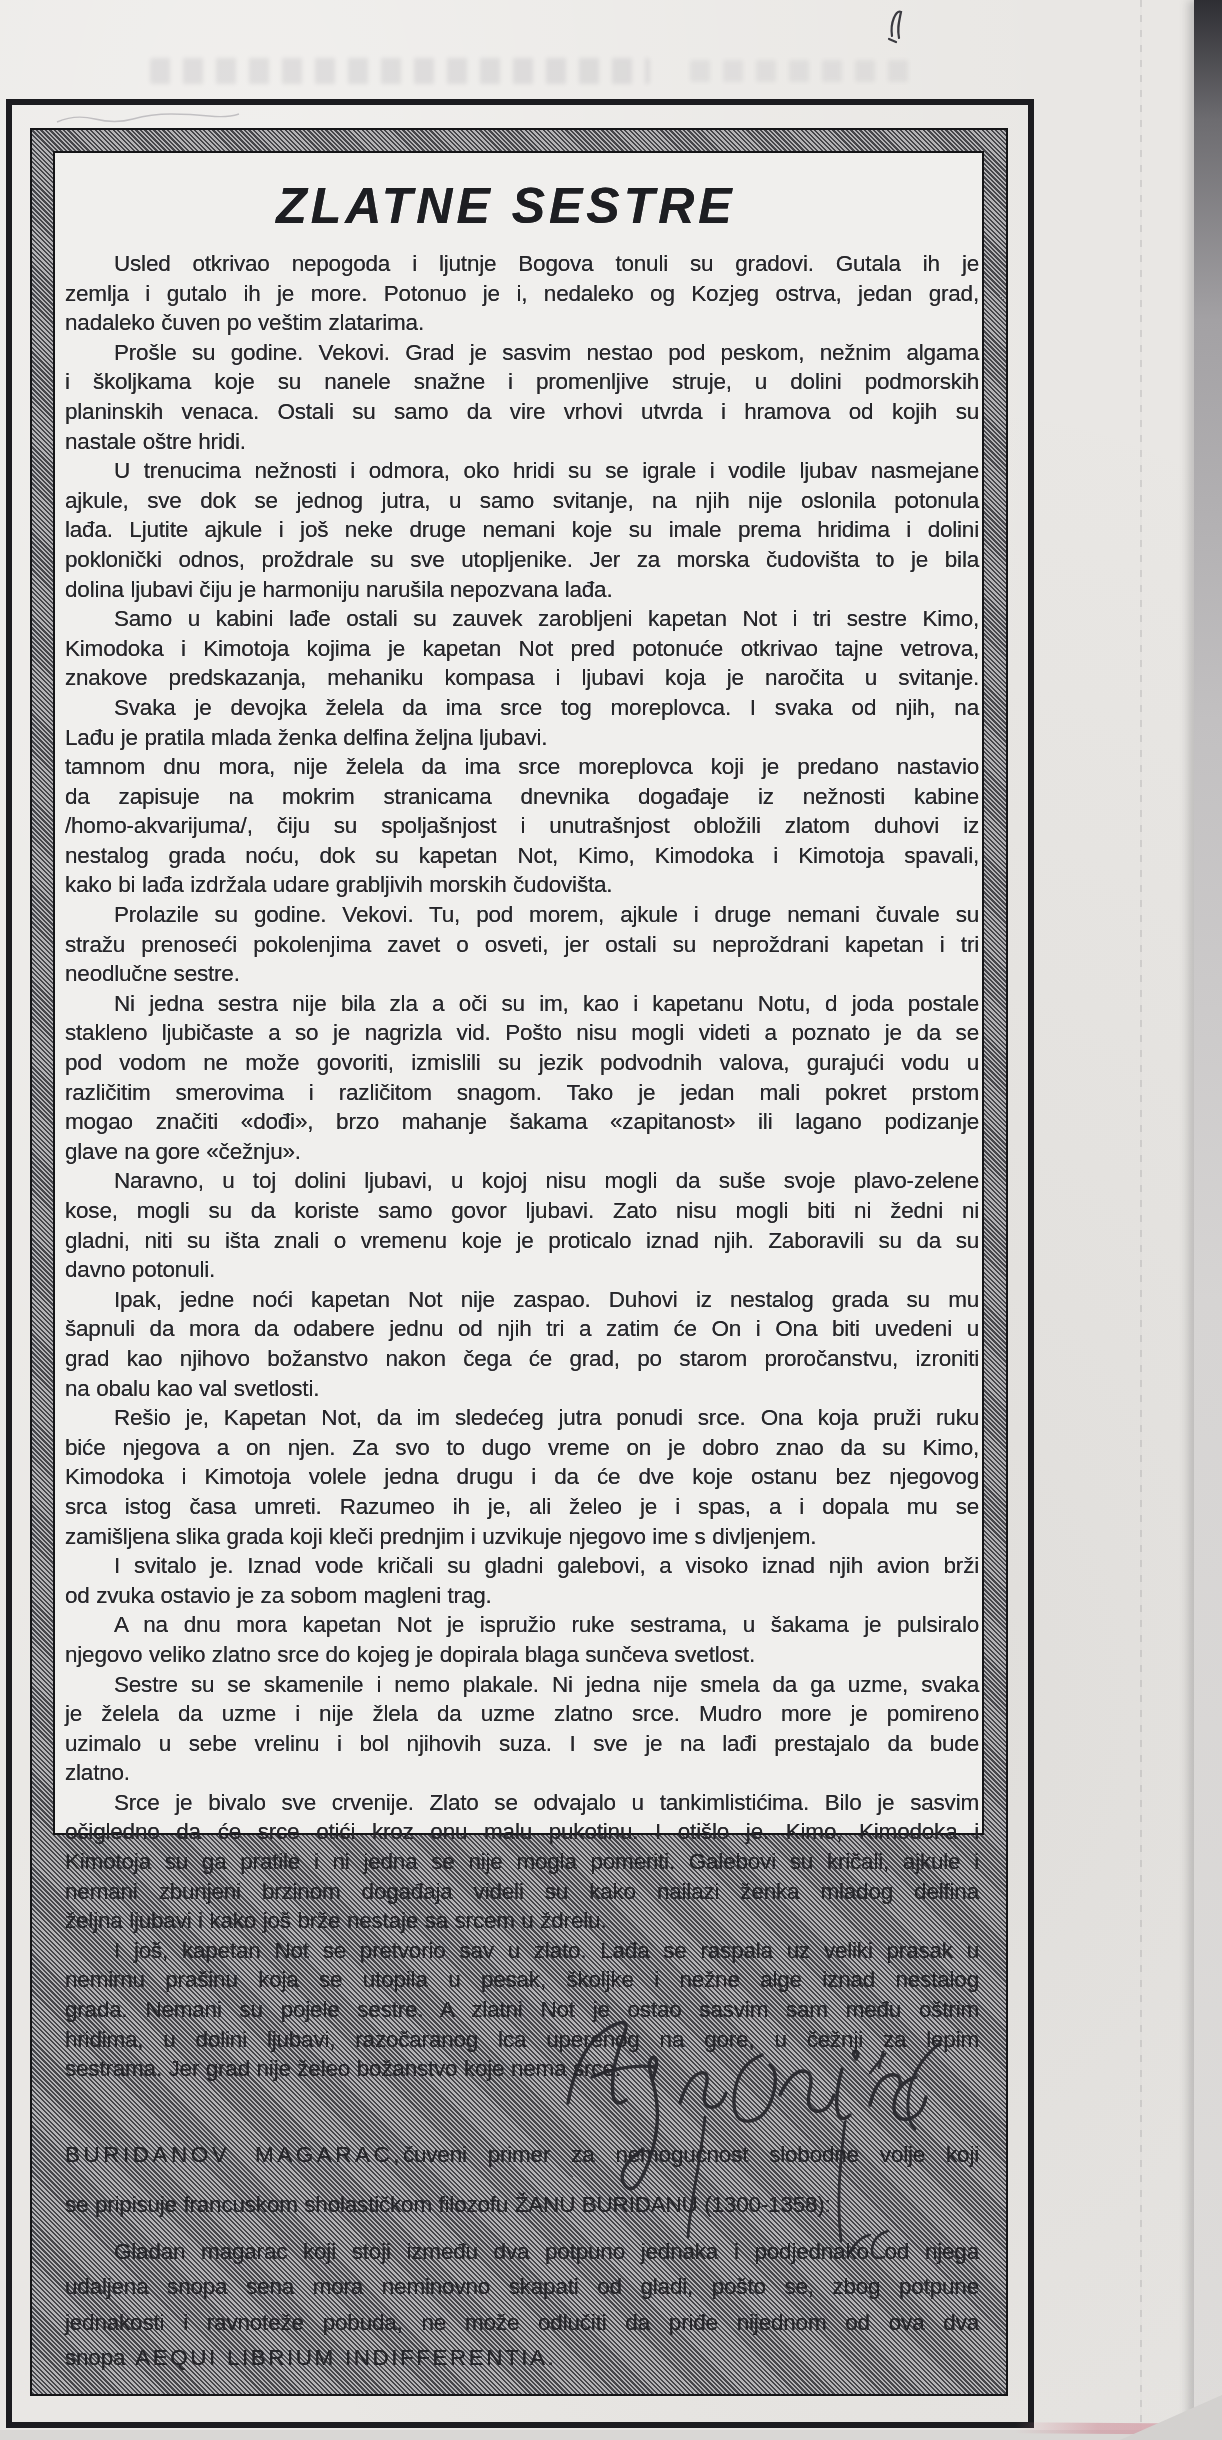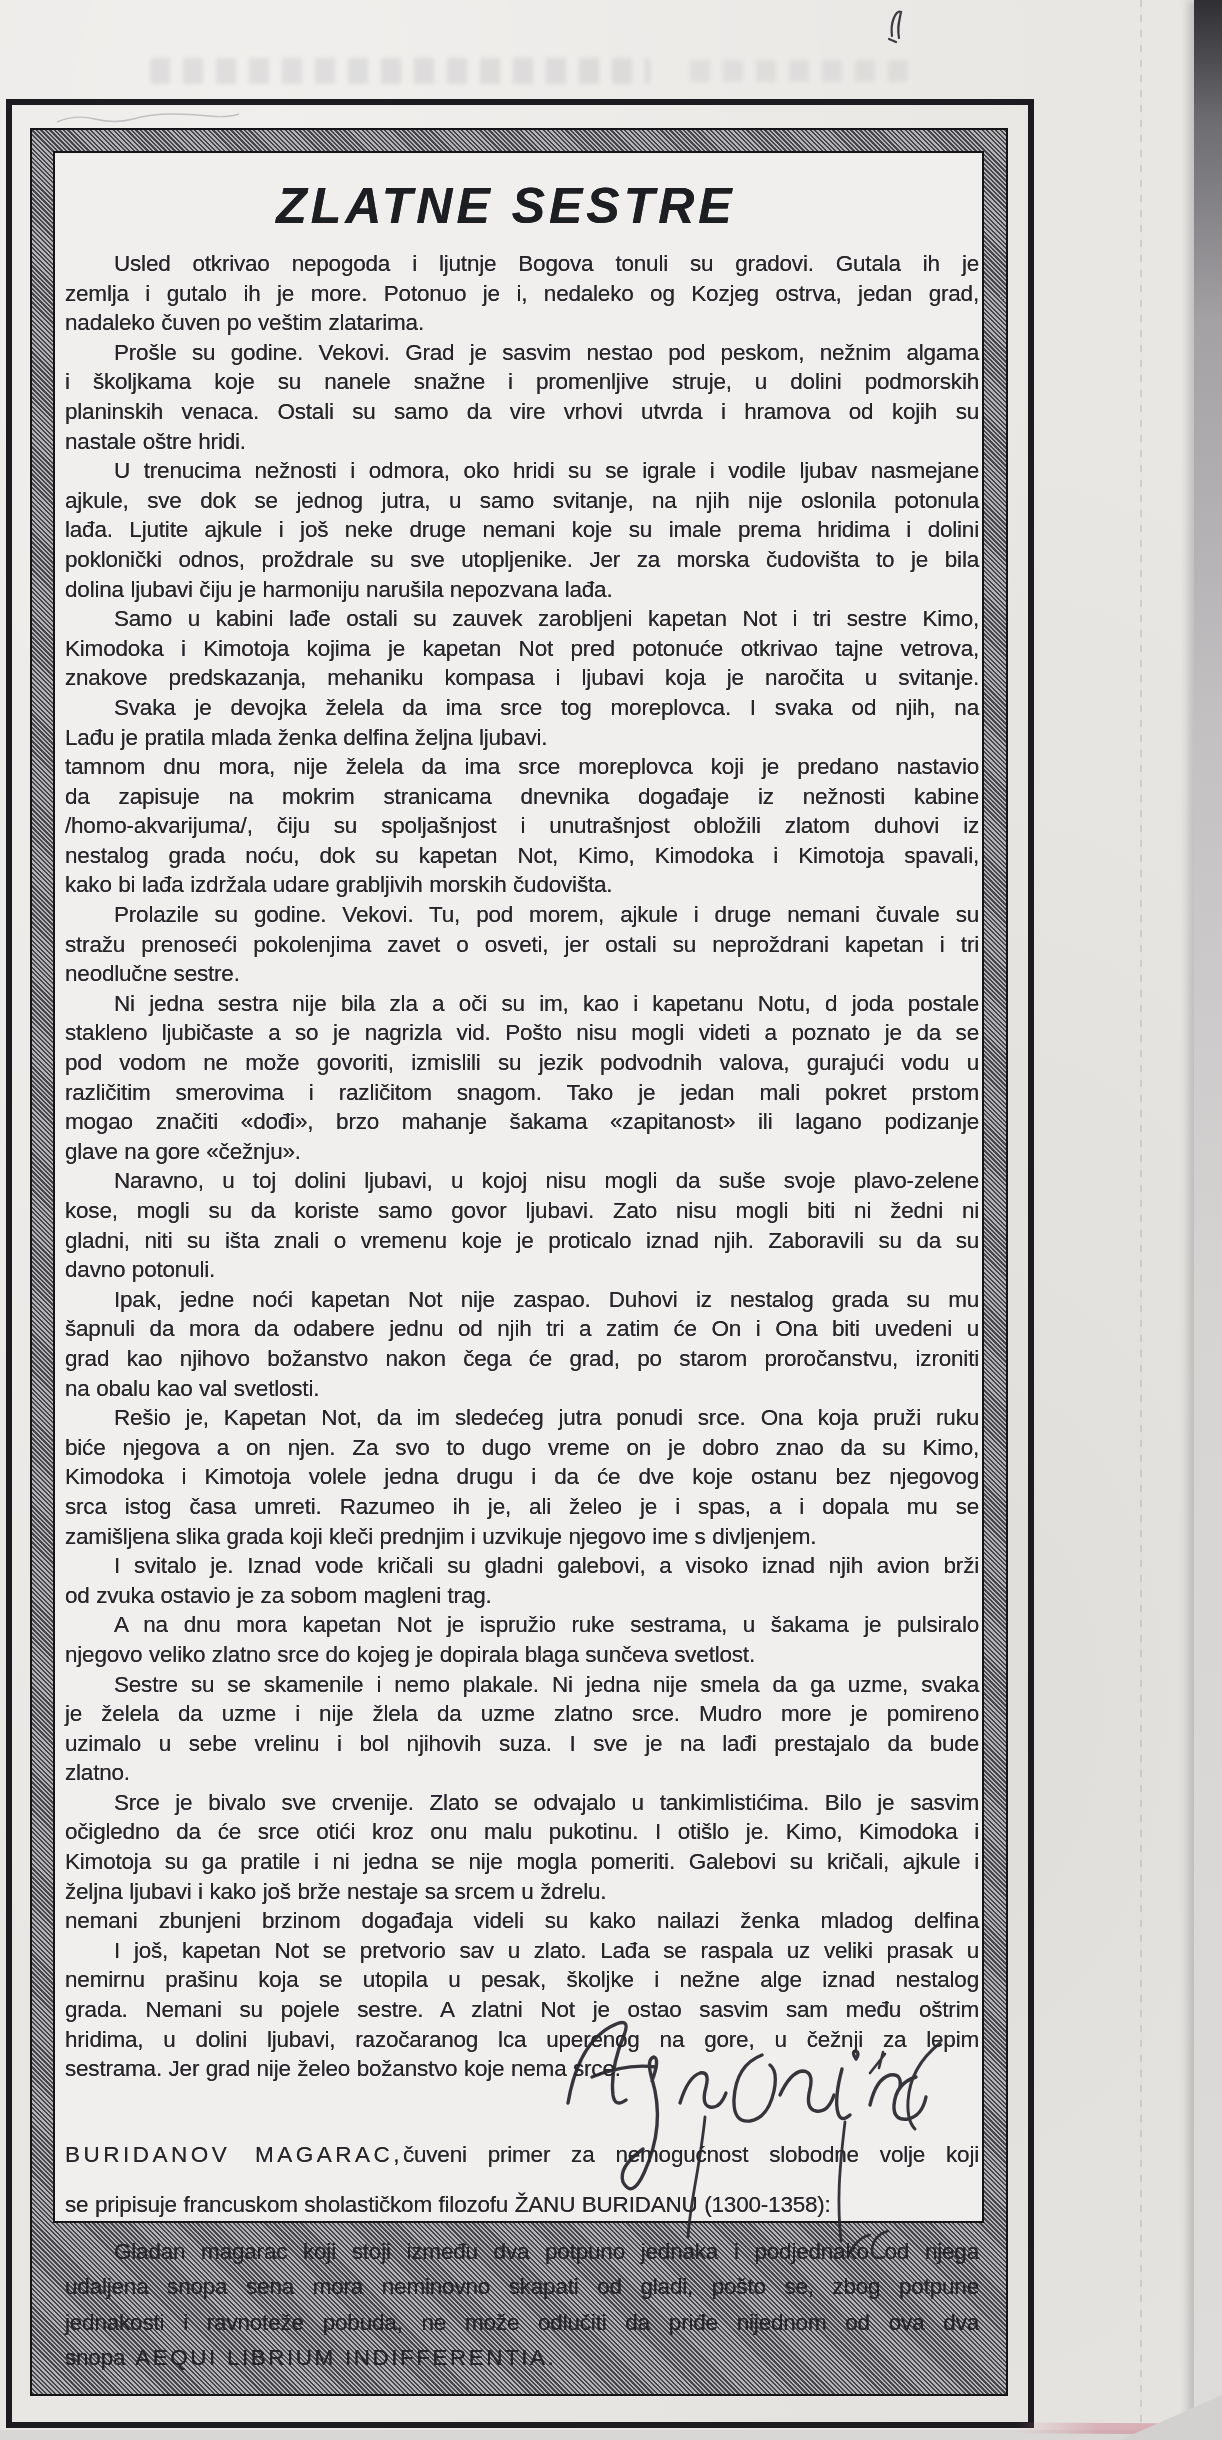--- a/index.html
+++ b/index.html
@@ -28,21 +28,21 @@
   .ghost.g2{left:690px;top:60px;width:230px;height:22px;opacity:.09;}
   .pen-mark{position:absolute;left:884px;top:6px;}
   .pencil-scribble{position:absolute;left:55px;top:110px;opacity:.45;}
 
   
   .frame-outer{position:absolute;left:6px;top:99px;width:1028px;height:2329px;
     box-sizing:border-box;border:6px solid #1c1c20;}
   .frame-band{position:absolute;left:30px;top:128px;width:978px;height:2268px;box-sizing:border-box;
     border:2px solid #141417;
     background:repeating-linear-gradient(45deg,#46464b 0 1.6px,#b4b3b6 1.6px 3.2px);}
-  .content{position:absolute;left:53px;top:151px;width:931px;height:2072px;box-sizing:border-box;
+  .content{position:absolute;left:53px;top:151px;width:931px;height:1684px;box-sizing:border-box;
     background:#f0efed;border:2px solid #141417;
     padding:20px 3px 0 10px;color:#26262a;}
 
   .title{margin:4px 0 14px;text-align:center;transform:translateX(-16px);
     font-style:italic;font-weight:bold;font-size:50px;letter-spacing:4px;
     color:#1d1e22;text-shadow:0 0 .6px rgba(25,25,30,.9);}
 
   .bodytext{font-size:22.5px;line-height:29.6px;letter-spacing:-.2px;word-spacing:.5px;
     text-shadow:0 0 .5px rgba(30,30,36,.75);}
   .line{text-align:justify;text-align-last:justify;}
@@ -127,22 +127,22 @@
         <div class="line para-end">od zvuka ostavio je za sobom magleni trag.</div>
         <div class="line para-start">A na dnu mora kapetan Not je ispružio ruke sestrama, u šakama je pulsiralo</div>
         <div class="line para-end">njegovo veliko zlatno srce do kojeg je dopirala blaga sunčeva svetlost.</div>
         <div class="line para-start">Sestre su se skamenile i nemo plakale. Ni jedna nije smela da ga uzme, svaka</div>
         <div class="line">je želela da uzme i nije žlela da uzme zlatno srce. Mudro more je pomireno</div>
         <div class="line">uzimalo u sebe vrelinu i bol njihovih suza. I sve je na lađi prestajalo da bude</div>
         <div class="line para-end">zlatno.</div>
         <div class="line para-start">Srce je bivalo sve crvenije. Zlato se odvajalo u tankimlistićima. Bilo je sasvim</div>
         <div class="line">očigledno da će srce otići kroz onu malu pukotinu. I otišlo je. Kimo, Kimodoka i</div>
         <div class="line">Kimotoja su ga pratile i ni jedna se nije mogla pomeriti. Galebovi su kričali, ajkule i</div>
+        <div class="line">nemani zbunjeni brzinom događaja videli su kako nailazi ženka mladog delfina</div>
         <div class="line para-end">željna ljubavi i kako još brže nestaje sa srcem u ždrelu.</div>
-        <div class="line">nemani zbunjeni brzinom događaja videli su kako nailazi ženka mladog delfina</div>
         <div class="line para-start">I još, kapetan Not se pretvorio sav u zlato. Lađa se raspala uz veliki prasak u</div>
         <div class="line">nemirnu prašinu koja se utopila u pesak, školjke i nežne alge iznad nestalog</div>
         <div class="line">grada. Nemani su pojele sestre. A zlatni Not je ostao sasvim sam među oštrim</div>
         <div class="line">hridima, u dolini ljubavi, razočaranog lca uperenog na gore, u čežnji za lepim</div>
         <div class="line para-end">sestrama. Jer grad nije želeo božanstvo koje nema srce.</div>
       </div>
 
     <div class="bodytext buridan">
       <div class="line"><span class="caps-spaced">BURIDANOV MAGARAC,</span><span>čuveni primer za nemogućnost slobodne volje koji</span></div>
       <div class="line para-end"><span>se pripisuje francuskom sholastičkom filozofu </span><span>ŽANU BURIDANU</span><span> (1300-1358):</span></div>

